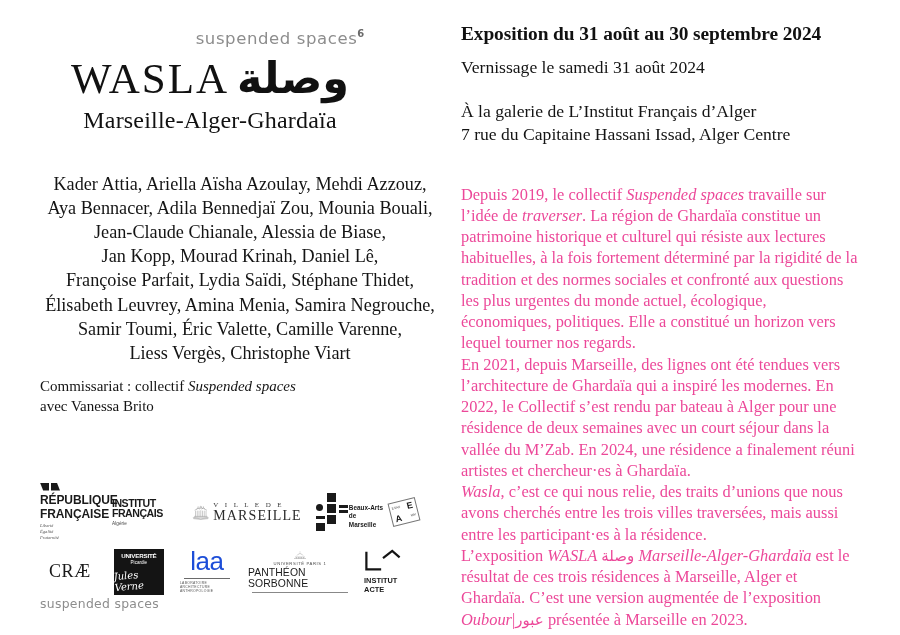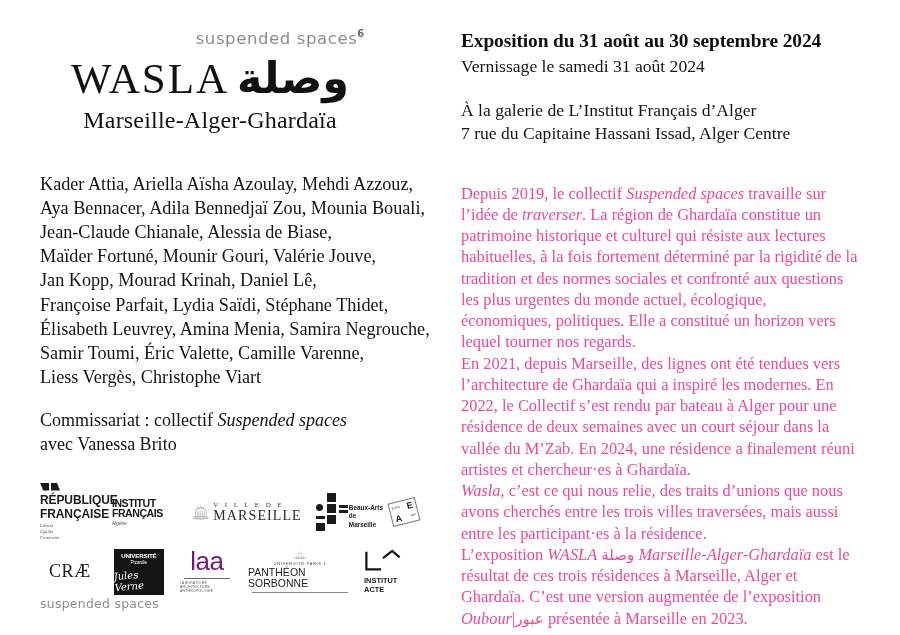--- a/index.html
+++ b/index.html
@@ -81,25 +81,25 @@
     letter-spacing: 0.2px;
     color: #111;
   }
 
   .artists {
     margin-top: 38px;
     font-size: 18.2px;
     line-height: 1.33;
     color: #141414;
   }
-  .artists .ln { white-space: nowrap; }
+  .artists .ln { white-space: nowrap; text-align: center; }
 
   .commissariat {
-    margin-top: 20px;
-    font-size: 18px;
+    margin-top: 12px;
+    font-size: 15px;
     line-height: 1.33;
     color: #141414;
   }
   .commissariat i { font-style: italic; }
 
   
   .logos {
     position: absolute;
     left: 40px;
     top: 482px;
@@ -215,21 +215,21 @@
   .upjv-sig {
     font-family: "DejaVu Serif", serif;
     font-style: italic; font-size: 10px; margin-top: 4px;
     transform: rotate(-5deg);
   }
 
   
   .lg-laa { width: 56px; margin-left: 16px; flex-direction: column; }
   .laa-txt {
     font-family: "Liberation Sans", sans-serif;
-    font-size: 26px; color: #701a75; line-height: 0.9; letter-spacing: -0.5px;
+    font-size: 26px; color: #1d4ed8; line-height: 0.9; letter-spacing: -0.5px;
   }
   .laa-rule { width: 46px; height: 1px; background: #6a6a6a; margin-top: 4px; }
   .laa-sub {
     font-family: "Liberation Sans", sans-serif;
     font-size: 3.4px; color: #555; margin-top: 2px; letter-spacing: 0.3px;
   }
 
   
   .lg-ps { width: 108px; margin-left: 14px; flex-direction: column; }
   .ps-dome { width: 16px; height: 9px; opacity: .75; }
@@ -255,35 +255,35 @@
     position: absolute;
     left: 40px; top: 596px;
     font-family: "DejaVu Sans", sans-serif;
     font-size: 12.4px; color: #8d8d8d; letter-spacing: 0.3px;
   }
 
   
   .col-right {
     position: absolute;
     left: 461px;
-    top: 28px;
+    top: 21px;
     width: 400px;
   }
   .r-head-bold {
     font-size: 19.4px;
     font-weight: 700;
     line-height: 1.3;
     color: #111;
     letter-spacing: -0.1px;
   }
   .r-head-sub {
     font-size: 17.6px;
     line-height: 1.35;
     color: #141414;
-    margin-top: 2px;
+    margin-top: 10px;
   }
   .r-venue {
     margin-top: 20px;
     font-size: 17.6px;
     line-height: 1.33;
     color: #141414;
   }
   .r-body {
     margin-top: 37px;
     font-size: 16.4px;
@@ -313,21 +313,20 @@
     <div class="wasla-line">
       <span class="wasla-latin">WASLA</span><span class="wasla-ar">وصلة</span>
     </div>
 
     <div class="wasla-sub">Marseille-Alger-Ghardaïa</div>
 
     <div class="artists">
       <div class="ln">Kader Attia, Ariella Aïsha Azoulay, Mehdi Azzouz,</div>
       <div class="ln">Aya Bennacer, Adila Bennedjaï Zou, Mounia Bouali,</div>
       <div class="ln">Jean-Claude Chianale, Alessia de Biase,</div>
-      <div class="ln">Maïder Fortuné, Mounir Gouri, Valérie Jouve,</div>
       <div class="ln">Jan Kopp, Mourad Krinah, Daniel Lê,</div>
       <div class="ln">Françoise Parfait, Lydia Saïdi, Stéphane Thidet,</div>
       <div class="ln">Élisabeth Leuvrey, Amina Menia, Samira Negrouche,</div>
       <div class="ln">Samir Toumi, Éric Valette, Camille Varenne,</div>
       <div class="ln">Liess Vergès, Christophe Viart</div>
     </div>
 
     <div class="commissariat">
       <div><span>Commissariat : collectif </span><i>Suspended spaces</i></div>
       <div>avec Vanessa Brito</div>

